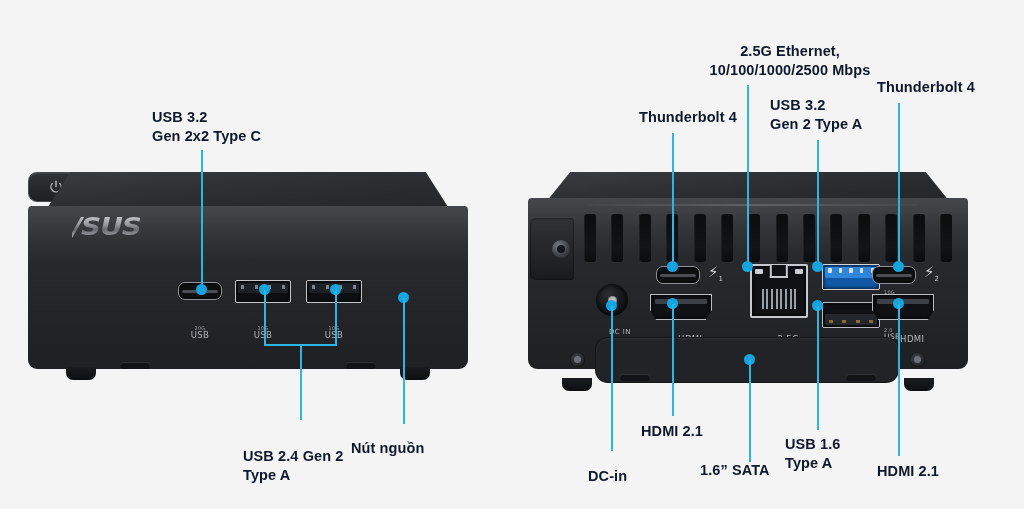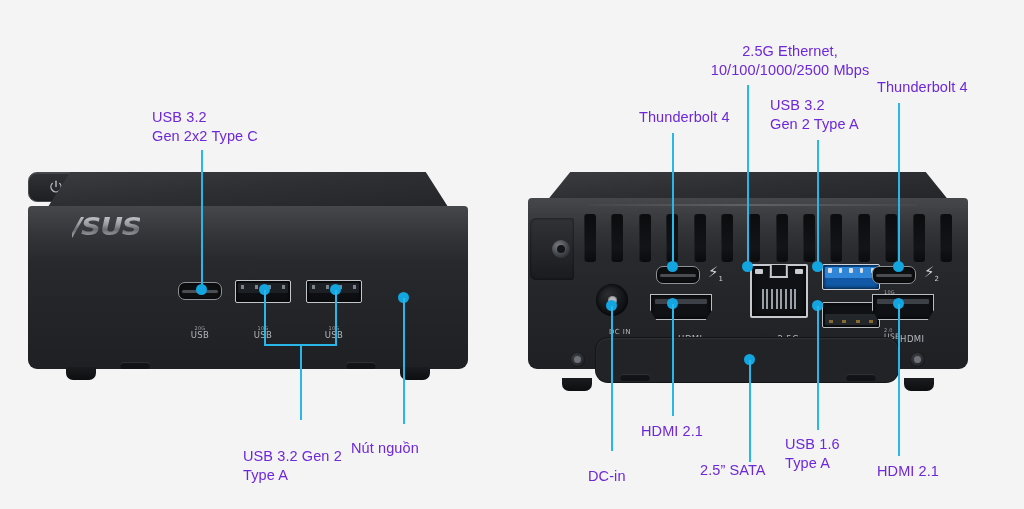--- a/index.html
+++ b/index.html
@@ -14,23 +14,24 @@
     position: relative;
     width: 1024px; height: 509px;
     background: #f4f4f4;
   }
 
   
   .label {
     position: absolute;
     font-size: 14.5px;
     line-height: 1.32;
-    color: #6d28d9;
+    color: #0f172a;
     white-space: pre;
     letter-spacing: .1px;
+    font-weight: bold;
   }
   .label.ctr { text-align: center; }
 
   
   .lead {
     position: absolute;
     background: #29b6e8;
   }
   .lead.v { width: 1.6px; }
   .lead.h { height: 1.6px; }
@@ -383,21 +384,21 @@
 Gen 2x2 Type C</div>
   <div class="lead v" style="left:201px; top:150px; height:139px;"></div>
   <div class="dot" style="left:196px; top:284px;"></div>
 
   <div class="dot" style="left:259px; top:284px;"></div>
   <div class="dot" style="left:330px; top:284px;"></div>
   <div class="lead v" style="left:264px; top:290px; height:55px;"></div>
   <div class="lead v" style="left:335px; top:290px; height:55px;"></div>
   <div class="lead h" style="left:264px; top:344px; width:73px;"></div>
   <div class="lead v" style="left:300px; top:344px; height:76px;"></div>
-  <div class="label" style="left:243px; top:447px;">USB 3.2 Gen 2
+  <div class="label" style="left:243px; top:447px;">USB 2.4 Gen 2
 Type A</div>
 
   <div class="dot" style="left:398px; top:292px;"></div>
   <div class="lead v" style="left:403px; top:298px; height:126px;"></div>
   <div class="label" style="left:351px; top:439px;">Nút nguồn</div>
 
   <div class="unit" style="left:528px; top:172px; width:440px; height:230px;">
 
     <div class="top-face" style="left:18px; top:0; width:404px; height:30px;
                 clip-path:polygon(6% 0,94% 0,100% 100%,0 100%);"></div>
@@ -533,21 +534,21 @@
   <div class="dot" style="left:606px; top:300px;"></div>
   <div class="lead v" style="left:611px; top:306px; height:145px;"></div>
   <div class="label" style="left:588px; top:467px;">DC-in</div>
 
   <div class="dot" style="left:667px; top:298px;"></div>
   <div class="lead v" style="left:672px; top:304px; height:112px;"></div>
   <div class="label" style="left:641px; top:422px;">HDMI 2.1</div>
 
   <div class="dot" style="left:744px; top:354px;"></div>
   <div class="lead v" style="left:749px; top:360px; height:102px;"></div>
-  <div class="label" style="left:700px; top:461px;">2.5” SATA</div>
+  <div class="label" style="left:700px; top:461px;">1.6” SATA</div>
 
   <div class="dot" style="left:812px; top:300px;"></div>
   <div class="lead v" style="left:817px; top:306px; height:124px;"></div>
   <div class="label" style="left:785px; top:435px;">USB 1.6
 Type A</div>
 
   <div class="dot" style="left:893px; top:298px;"></div>
   <div class="lead v" style="left:898px; top:304px; height:152px;"></div>
   <div class="label" style="left:877px; top:462px;">HDMI 2.1</div>
 

